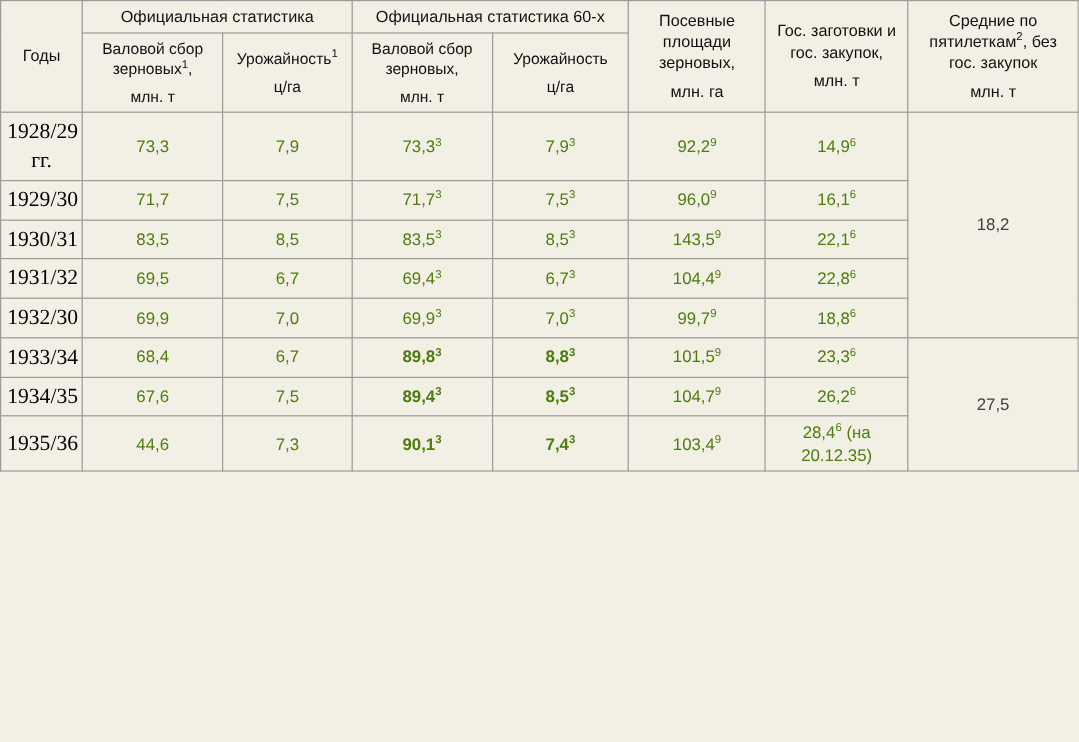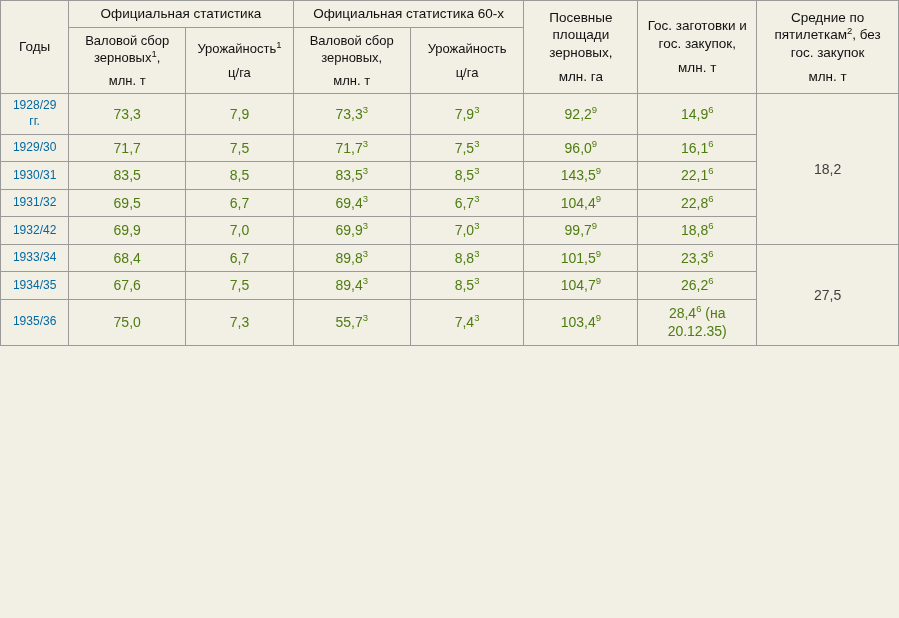--- a/index.html
+++ b/index.html
@@ -35,31 +35,32 @@
     color: #111;
     background: #f2efe4;
   }
   .hdr-sub {
     font-size: 13px;
     font-weight: bold;
     color: #111;
   }
   
   td.yr {
-    font-size: 12px;
+    font-size: 18px;
     text-align: left;
     padding-left: 10px;
-    color: #0369a1;
+    color: #000000;
+    font-family: Liberation Serif, serif;
   }
   td.num {
     font-size: 14px;
     color: #4d7c0f;
   }
   td.num.bold {
-    font-weight: normal;
+    font-weight: bold;
   }
   td.avg {
     font-size: 14px;
     color: #404040;
   }
   sup {
     font-size: 9.5px;
     vertical-align: super;
     line-height: 0;
   }
@@ -164,21 +165,21 @@
       <tr>
         <td class="yr"><span>1931/32</span></td>
         <td class="num"><span>69,5</span></td>
         <td class="num"><span>6,7</span></td>
         <td class="num"><span>69,4</span><sup>3</sup></td>
         <td class="num"><span>6,7</span><sup>3</sup></td>
         <td class="num"><span>104,4</span><sup>9</sup></td>
         <td class="num"><span>22,8</span><sup>6</sup></td>
       </tr>
       <tr>
-        <td class="yr"><span>1932/42</span></td>
+        <td class="yr"><span>1932/30</span></td>
         <td class="num"><span>69,9</span></td>
         <td class="num"><span>7,0</span></td>
         <td class="num"><span>69,9</span><sup>3</sup></td>
         <td class="num"><span>7,0</span><sup>3</sup></td>
         <td class="num"><span>99,7</span><sup>9</sup></td>
         <td class="num"><span>18,8</span><sup>6</sup></td>
       </tr>
       <tr>
         <td class="yr"><span>1933/34</span></td>
         <td class="num"><span>68,4</span></td>
@@ -193,21 +194,21 @@
         <td class="yr"><span>1934/35</span></td>
         <td class="num"><span>67,6</span></td>
         <td class="num"><span>7,5</span></td>
         <td class="num bold"><span>89,4</span><sup>3</sup></td>
         <td class="num bold"><span>8,5</span><sup>3</sup></td>
         <td class="num"><span>104,7</span><sup>9</sup></td>
         <td class="num"><span>26,2</span><sup>6</sup></td>
       </tr>
       <tr>
         <td class="yr"><span>1935/36</span></td>
-        <td class="num"><span>75,0</span></td>
+        <td class="num"><span>44,6</span></td>
         <td class="num"><span>7,3</span></td>
-        <td class="num bold"><span>55,7</span><sup>3</sup></td>
+        <td class="num bold"><span>90,1</span><sup>3</sup></td>
         <td class="num bold"><span>7,4</span><sup>3</sup></td>
         <td class="num"><span>103,4</span><sup>9</sup></td>
         <td class="num"><span>28,4</span><sup>6</sup><span> (на 20.12.35)</span></td>
       </tr>
     </tbody>
 </table>
 
 </body></html>

